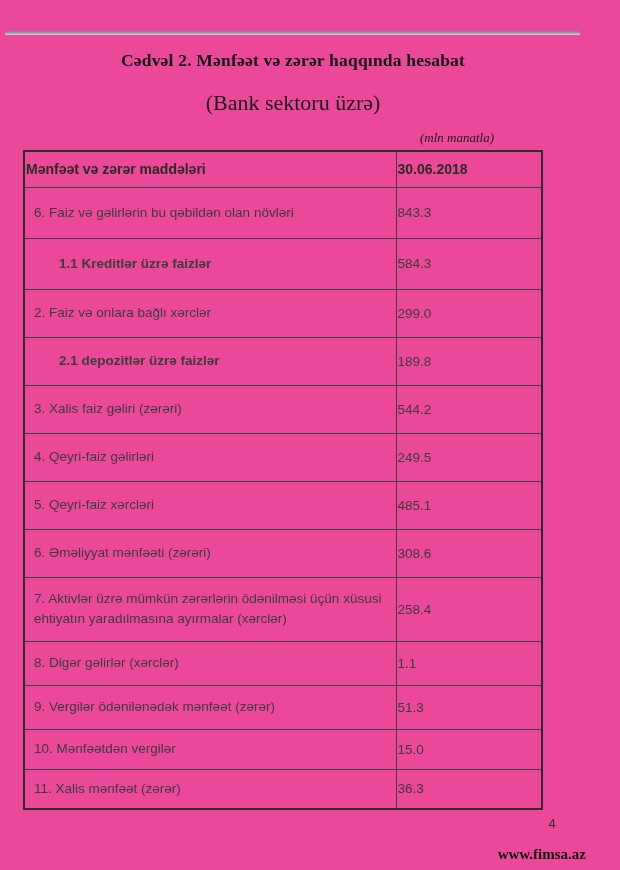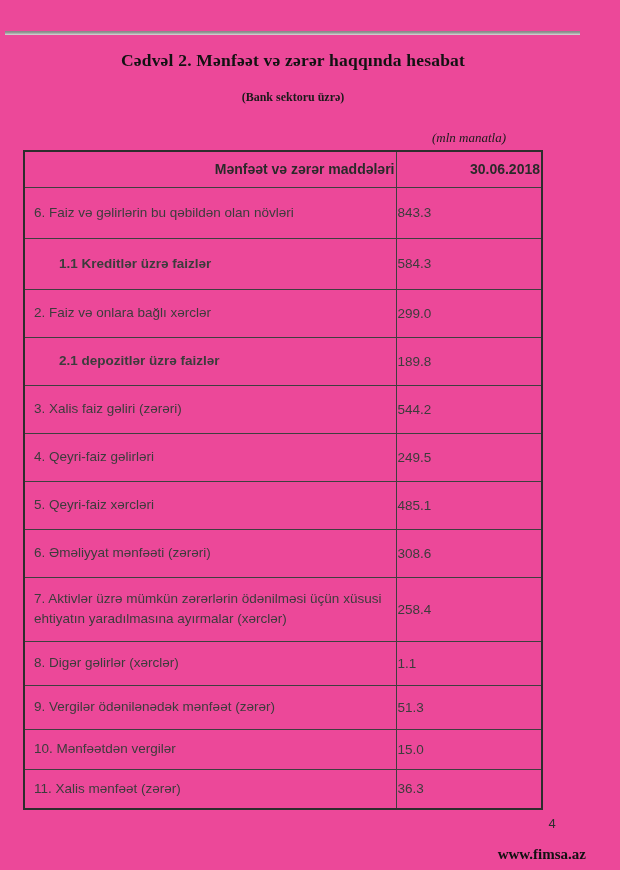--- a/index.html
+++ b/index.html
@@ -35,28 +35,28 @@
     color: #121212;
     letter-spacing: 0.2px;
   }
   .page-subtitle {
     position: absolute;
     top: 90px;
     left: 0;
     width: 586px;
     text-align: center;
     font-family: "Liberation Serif", serif;
-    font-weight: bold;
-    font-size: 12px;
+    font-weight: normal;
+    font-size: 22px;
     color: #1a1a1a;
   }
   .unit-note {
     position: absolute;
     top: 130px;
-    left: 396px;
+    left: 384px;
     width: 146px;
     text-align: center;
     font-family: "Liberation Serif", serif;
     font-style: italic;
     font-size: 13px;
     color: #1a1a1a;
   }
   table.pl-table {
     position: absolute;
     top: 150px;
@@ -73,21 +73,21 @@
   table.pl-table td {
     border: 1px solid #3f3f3f;
   }
   col.c-label { width: 372px; }
   col.c-value { width: 146px; }
   thead tr { height: 36px; }
   thead th {
     font-size: 14px;
     font-weight: bold;
     color: #2a2a2a;
-    text-align: right;
+    text-align: left;
     vertical-align: middle;
   }
   tbody tr { height: 48px; }
   tbody tr:nth-child(1), tbody tr:nth-child(2) { height: 51px; }
   tbody tr:nth-child(9)  { height: 64px; }
   tbody tr:nth-child(10), tbody tr:nth-child(11) { height: 44px; }
   tbody tr:nth-child(12), tbody tr:nth-child(13) { height: 40px; padding-left: 20px; }
   td.cell-label {
     text-align: left;
     vertical-align: middle;

